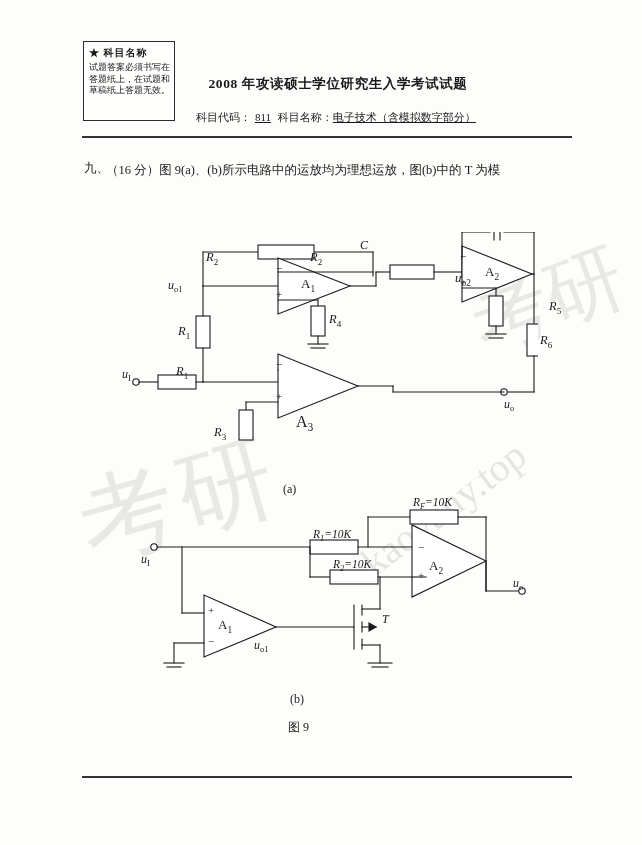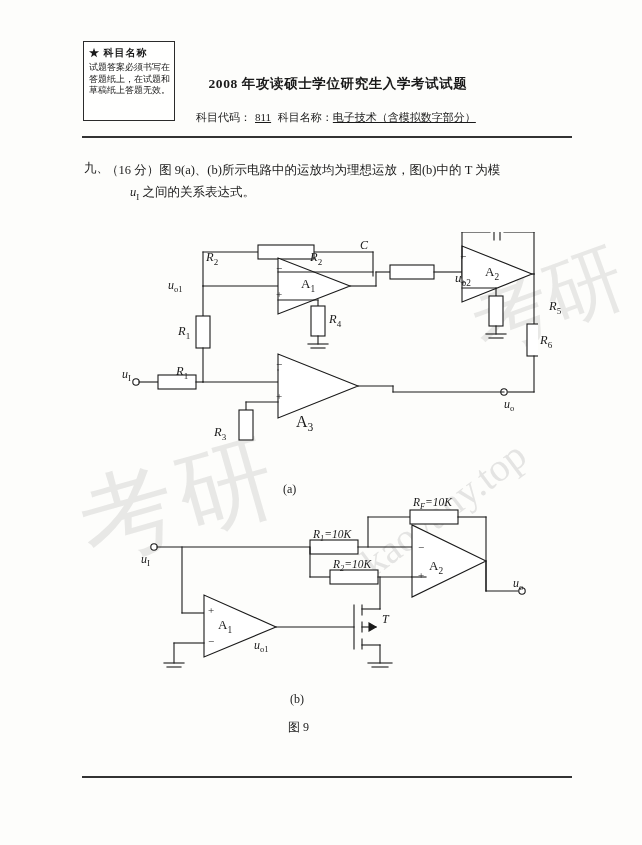--- a/index.html
+++ b/index.html
@@ -171,21 +171,20 @@
   <div class="exam-title">2008 年攻读硕士学位研究生入学考试试题</div>
   <div class="subject-line">
     <span>科目代码：</span><span class="ul ul-pad">811</span>
     <span>科目名称：</span><span class="ul">电子技术（含模拟数字部分）</span>
   </div>
   <div class="hr-top"></div>
 
   <div class="q-num">九、</div>
   <div class="q-body">
     <span>（16 分）</span><span>图 9(a)、(b)所示电路中的运放均为理想运放，图(b)中的 T 为模</span>
-    <span class="q-l2"><i class="v">u</i><sub>I</sub><span> 之间的关系表达式。</span></span>
   </div>
 
   <svg class="circ" style="left:118px; top:232px;" width="420" height="210" viewBox="0 0 420 210">
     <g stroke="#1a1a1a" stroke-width="1.1" fill="none" stroke-linecap="square">
 
       <path d="M85,20 L140,20"></path>
       <path d="M196,20 L255,20"></path>
       <rect x="140" y="13" width="56" height="14" fill="#fff"></rect>
 
       <path d="M85,20 L85,54"></path>

